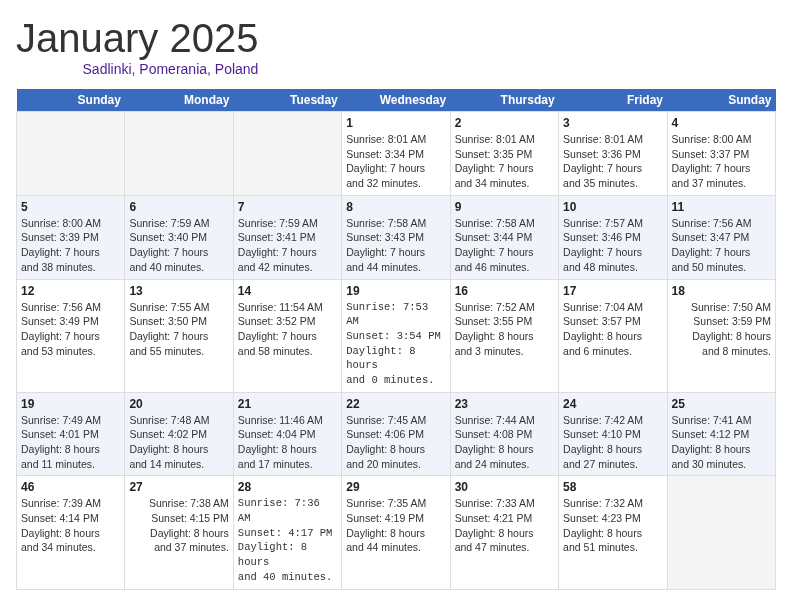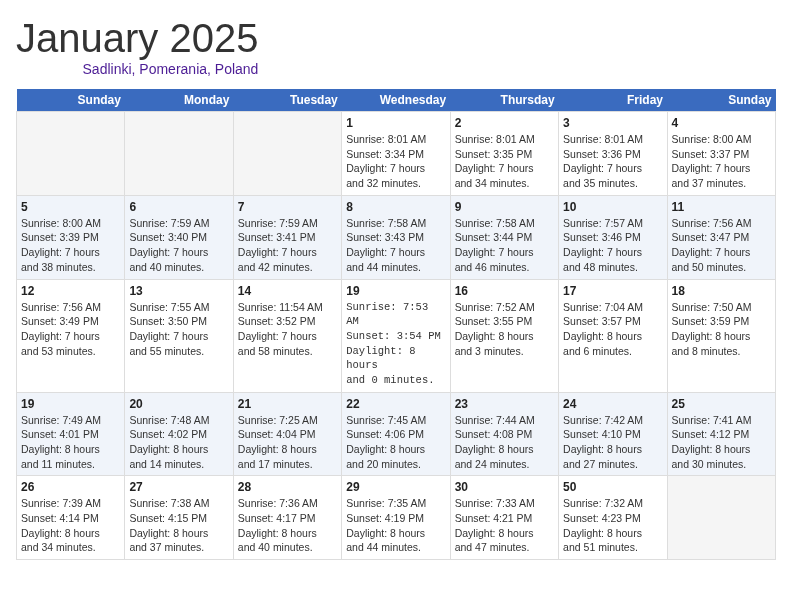--- a/index.html
+++ b/index.html
@@ -238,21 +238,21 @@
         </td>
         <td>
           <div class="day-num">17</div>
           <div class="day-info" style="white-space: pre-line;">Sunrise: 7:04 AM
 Sunset: 3:57 PM
 Daylight: 8 hours
 and 6 minutes.</div>
         </td>
         <td>
           <div class="day-num">18</div>
-          <div class="day-info" style="white-space: pre-line;">Sunrise: 7:50 AM
+          <div class="day-info" style="white-space: pre-line; text-align: right;">Sunrise: 7:50 AM
 Sunset: 3:59 PM
 Daylight: 8 hours
 and 8 minutes.</div>
         </td>
       </tr>
       <tr>
         <td>
           <div class="day-num">19</div>
           <div class="day-info" style="white-space: pre-line;">Sunrise: 7:49 AM
 Sunset: 4:01 PM
@@ -261,21 +261,21 @@
         </td>
         <td>
           <div class="day-num">20</div>
           <div class="day-info" style="white-space: pre-line;">Sunrise: 7:48 AM
 Sunset: 4:02 PM
 Daylight: 8 hours
 and 14 minutes.</div>
         </td>
         <td>
           <div class="day-num">21</div>
-          <div class="day-info" style="white-space: pre-line;">Sunrise: 7:25 AM
+          <div class="day-info" style="white-space: pre-line;">Sunrise: 11:46 AM
 Sunset: 4:04 PM
 Daylight: 8 hours
 and 17 minutes.</div>
         </td>
         <td>
           <div class="day-num">22</div>
           <div class="day-info" style="white-space: pre-line;">Sunrise: 7:45 AM
 Sunset: 4:06 PM
 Daylight: 8 hours
 and 20 minutes.</div>
@@ -297,56 +297,56 @@
         <td>
           <div class="day-num">25</div>
           <div class="day-info" style="white-space: pre-line;">Sunrise: 7:41 AM
 Sunset: 4:12 PM
 Daylight: 8 hours
 and 30 minutes.</div>
         </td>
       </tr>
       <tr>
         <td>
-          <div class="day-num">26</div>
+          <div class="day-num">46</div>
           <div class="day-info" style="white-space: pre-line;">Sunrise: 7:39 AM
 Sunset: 4:14 PM
 Daylight: 8 hours
 and 34 minutes.</div>
         </td>
         <td>
           <div class="day-num">27</div>
-          <div class="day-info" style="white-space: pre-line;">Sunrise: 7:38 AM
+          <div class="day-info" style="white-space: pre-line; text-align: right;">Sunrise: 7:38 AM
 Sunset: 4:15 PM
 Daylight: 8 hours
 and 37 minutes.</div>
         </td>
         <td>
           <div class="day-num">28</div>
-          <div class="day-info" style="white-space: pre-line;">Sunrise: 7:36 AM
+          <div class="day-info" style="white-space: pre-line; font-family: Liberation Mono, monospace;">Sunrise: 7:36 AM
 Sunset: 4:17 PM
 Daylight: 8 hours
 and 40 minutes.</div>
         </td>
         <td>
           <div class="day-num">29</div>
           <div class="day-info" style="white-space: pre-line;">Sunrise: 7:35 AM
 Sunset: 4:19 PM
 Daylight: 8 hours
 and 44 minutes.</div>
         </td>
         <td>
           <div class="day-num">30</div>
           <div class="day-info" style="white-space: pre-line;">Sunrise: 7:33 AM
 Sunset: 4:21 PM
 Daylight: 8 hours
 and 47 minutes.</div>
         </td>
         <td>
-          <div class="day-num">50</div>
+          <div class="day-num">58</div>
           <div class="day-info" style="white-space: pre-line;">Sunrise: 7:32 AM
 Sunset: 4:23 PM
 Daylight: 8 hours
 and 51 minutes.</div>
         </td>
         <td class="empty"></td>
       </tr>
     </tbody>
 </table>
 

